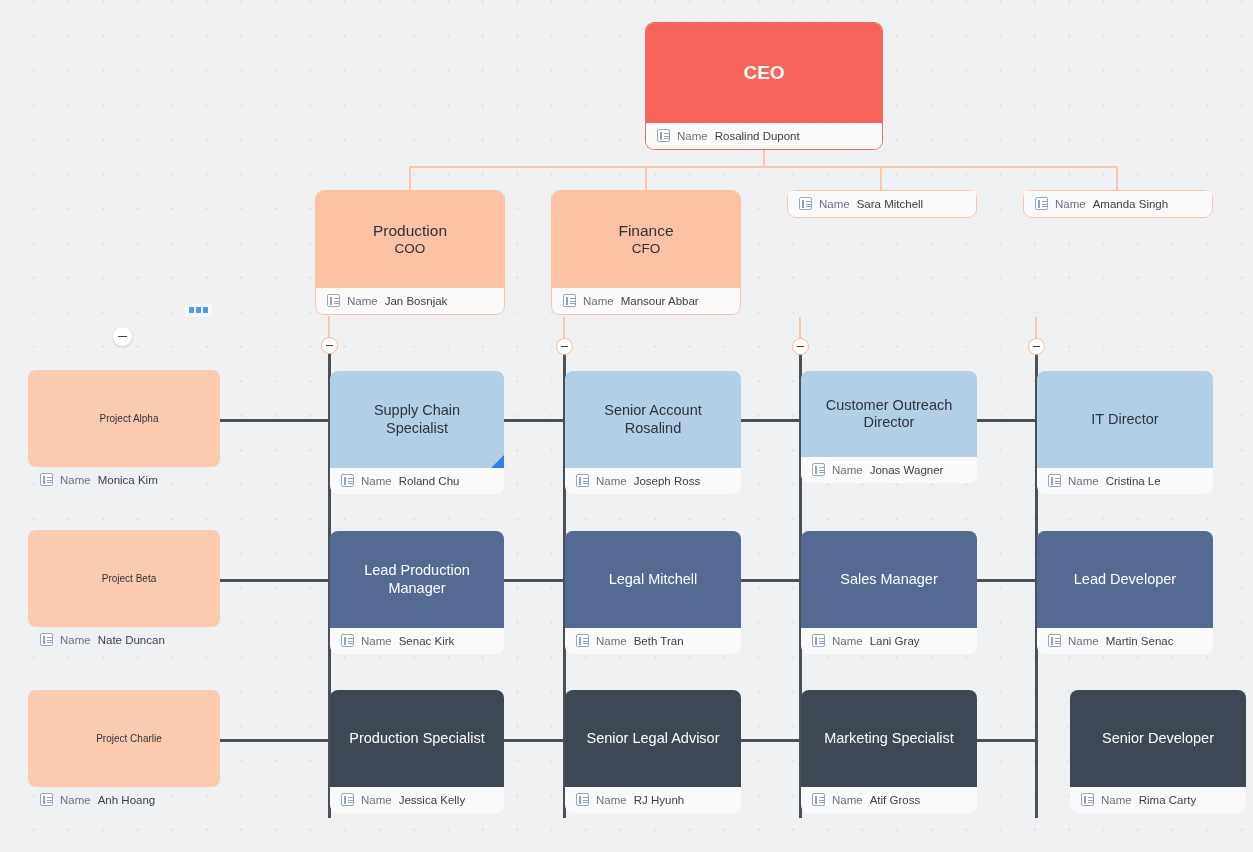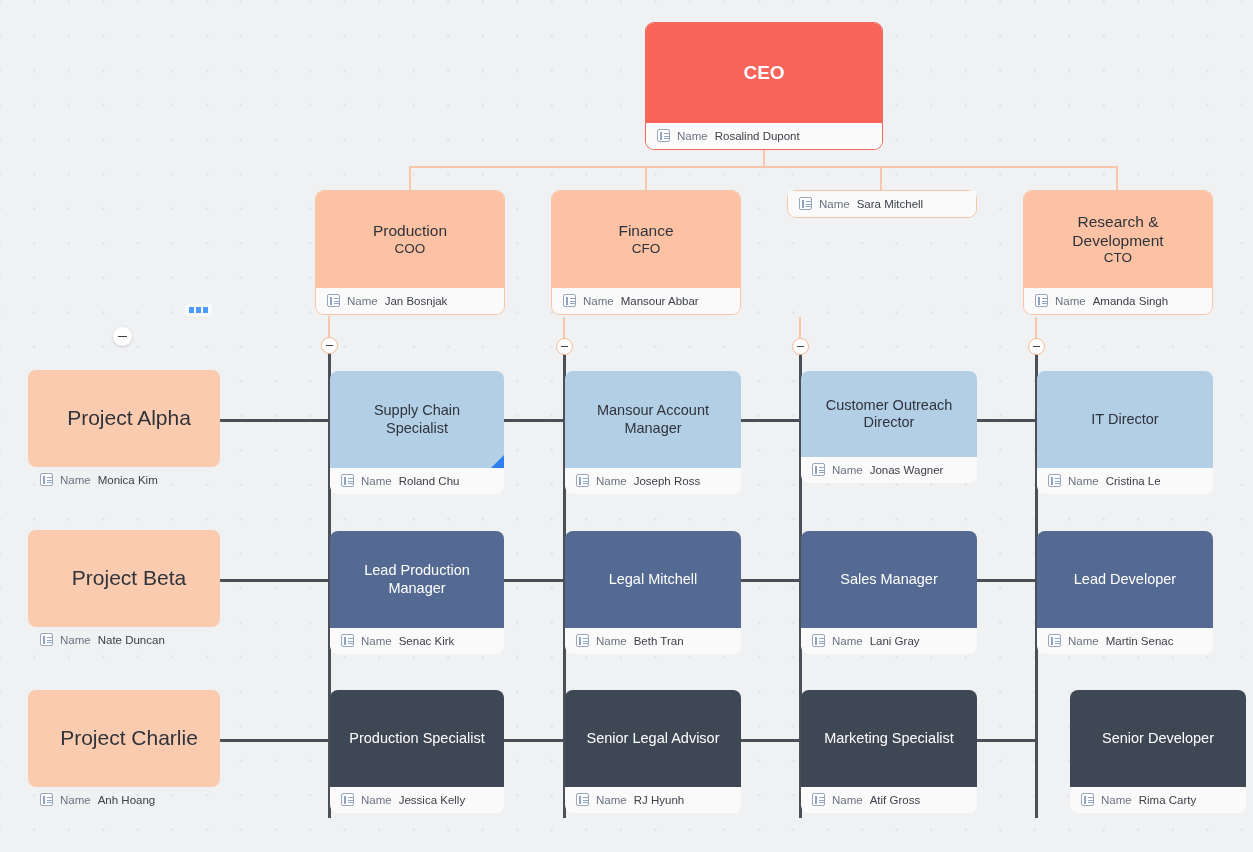--- a/index.html
+++ b/index.html
@@ -131,21 +131,21 @@
   .v-ceo .title { color: #ffffff; font-weight: bold; font-size: 19px; }
   .v-ceo .footer { background: #fafafa; border-radius: 0 0 8px 8px; }
 
   .v-exec { box-shadow: 0 0 0 1px #f9c3a5; }
   .v-exec .body { background: #fcc2a3; }
   .v-exec .title { color: #2f333b; font-size: 15.5px; }
   .v-exec .title .sub { display: block; font-size: 13.5px; }
   .v-exec .footer { background: #fafafa; }
 
   .v-project .body { background: #fbcbaf; border-radius: 8px; }
-  .v-project .title { color: #2f333b; font-size: 21px; margin-left: 10px; }
+  .v-project .title { color: #2f333b; font-size: 10px; margin-left: 10px; }
   .v-project .footer { background: transparent; padding-left: 12px; }
 
   .v-l1 .body { background: #b3cfe6; }
   .v-l1 .title { color: #2f333b; font-size: 14.5px; }
   .v-l1 .footer { background: #fafafa; }
 
   .v-l2 .body { background: #546a92; }
   .v-l2 .title { color: #ffffff; font-size: 14.5px; }
   .v-l2 .footer { background: #fafafa; }
 
@@ -263,26 +263,20 @@
 
   <div class="node v-exec" style="left:788px; top:191px; width:188px;">
     <div class="footer">
       <span class="rec-icon"></span>
       <span class="fld">Name</span>
       <span class="val">Sara Mitchell</span>
     </div>
   </div>
 
   <div class="node v-exec" style="left:1024px; top:191px; width:188px;">
-    <div class="body" style="height:97px;">
-      <div class="title">
-        <span>Research &amp; Development</span>
-        <span class="sub">CTO</span>
-      </div>
-    </div>
     <div class="footer">
       <span class="rec-icon"></span>
       <span class="fld">Name</span>
       <span class="val">Amanda Singh</span>
     </div>
   </div>
 
   <div class="node v-project" style="left:28px; top:370px; width:192px;">
     <div class="body" style="height:97px;">
       <div class="title">Project Alpha</div>
@@ -323,21 +317,21 @@
     </div>
     <div class="footer">
       <span class="rec-icon"></span>
       <span class="fld">Name</span>
       <span class="val">Roland Chu</span>
     </div>
   </div>
 
   <div class="node v-l1" style="left:565px; top:371px; width:176px;">
     <div class="body" style="height:97px;">
-      <div class="title">Mansour Account Manager</div>
+      <div class="title">Senior Account Rosalind</div>
     </div>
     <div class="footer">
       <span class="rec-icon"></span>
       <span class="fld">Name</span>
       <span class="val">Joseph Ross</span>
     </div>
   </div>
 
   <div class="node v-l1" style="left:801px; top:371px; width:176px;">
     <div class="body" style="height:86px;">

